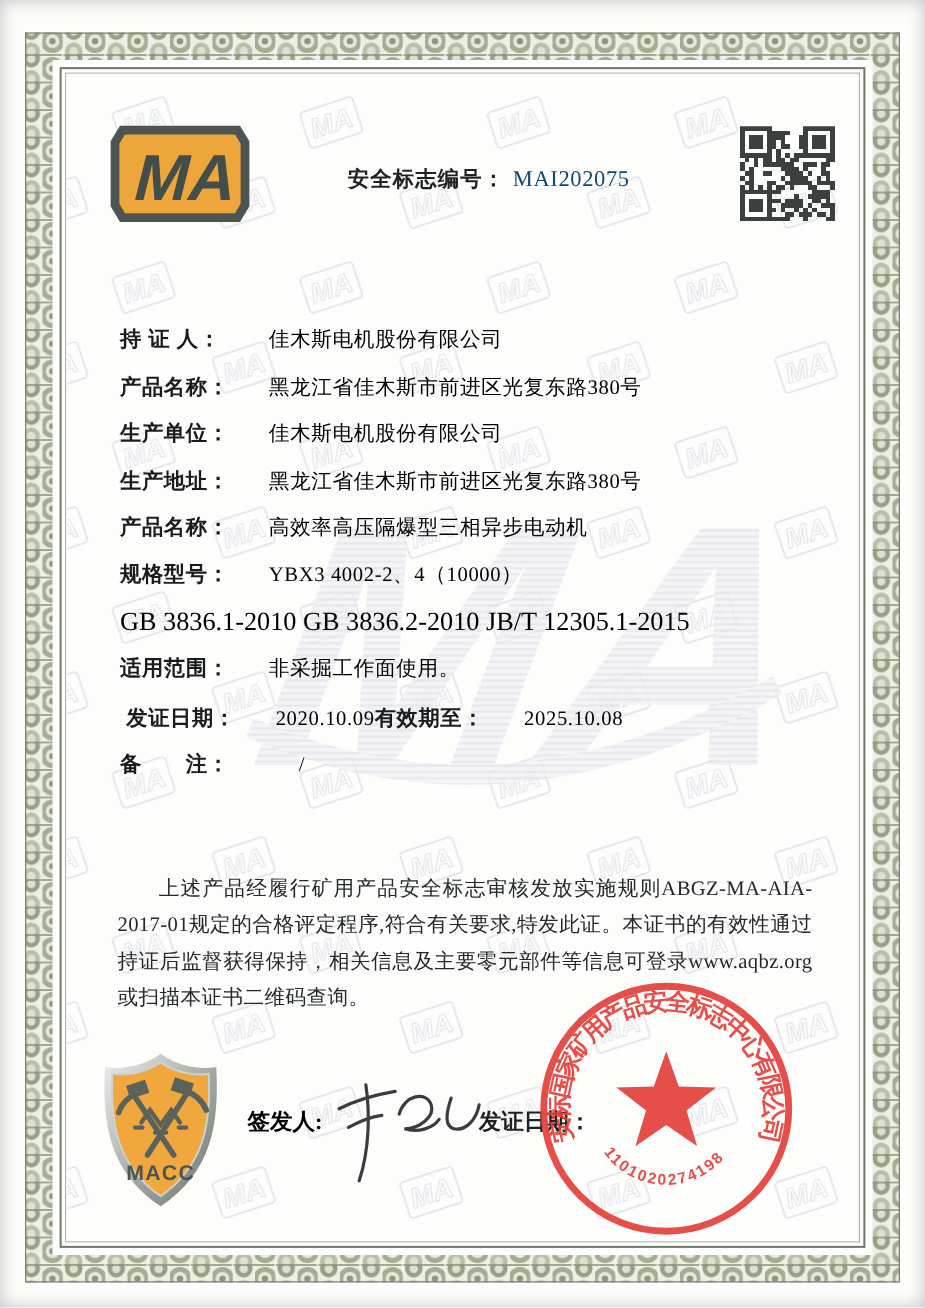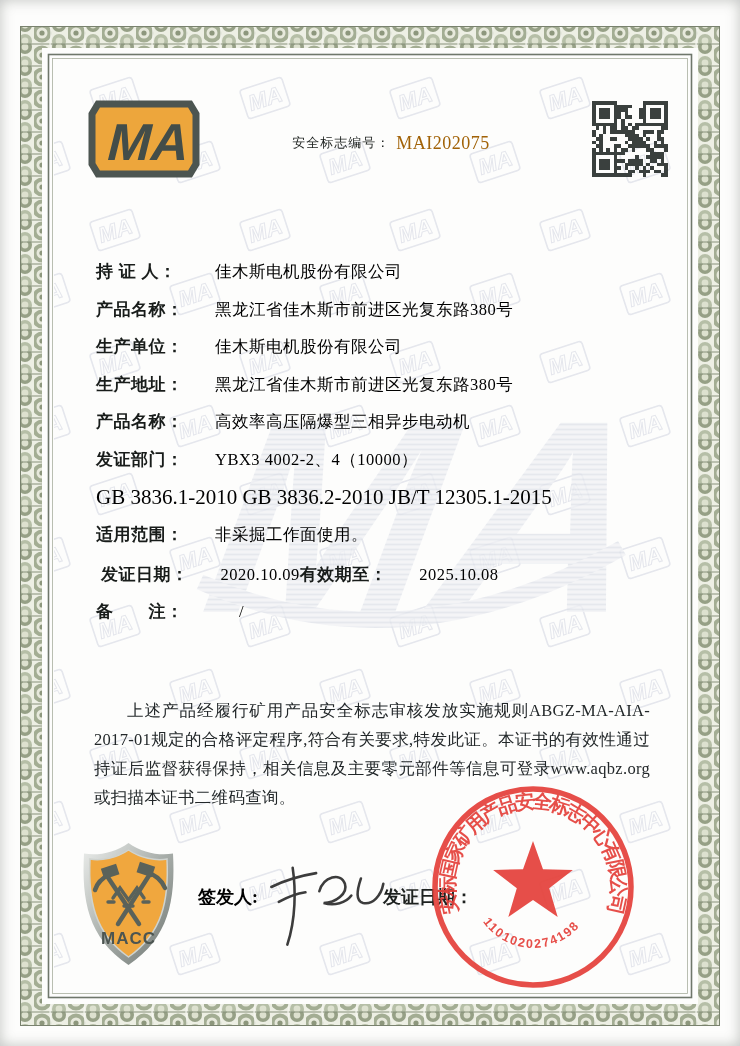--- a/index.html
+++ b/index.html
@@ -5,22 +5,22 @@
   html,body{margin:0;padding:0;background:#ffffff;}
   .page{
     position:relative;width:740px;height:1046px;background:#fdfdfc;overflow:hidden;
     font-family:"Liberation Serif",serif;color:#242927;
     box-shadow:inset 0 0 14px rgba(120,125,120,.45);
   }
   .abs{position:absolute;}
   
   .ma-logo{left:88px;top:98px;width:112px;height:82px;}
   .cert-no{left:226px;top:128px;width:330px;height:30px;display:flex;align-items:center;justify-content:center;white-space:nowrap;}
-  .cert-no .lab{font-family:"Liberation Sans",sans-serif;font-weight:normal;font-size:13px;color:#1d211f;letter-spacing:1px;text-align:center;}
-  .cert-no .val{font-size:18px;color:#a16207;margin-left:6px;letter-spacing:.5px;}
+  .cert-no .lab{font-family:"Liberation Sans",sans-serif;font-weight:bold;font-size:17px;color:#1d211f;letter-spacing:1px;text-align:center;}
+  .cert-no .val{font-size:18px;color:#0c4a6e;margin-left:6px;letter-spacing:.5px;}
   .qr{left:590px;top:101px;width:80px;height:76px;}
   .title{left:0;top:190px;width:740px;text-align:center;font-weight:bold;font-size:42px;
     letter-spacing:4px;color:#2c3431;font-family:"Liberation Serif",serif;}
   
   .fields{left:96px;top:260px;width:556px;}
   .frow{display:flex;align-items:baseline;margin-bottom:13.5px;line-height:24px;min-height:24px;}
   .flab{font-family:"Liberation Sans",sans-serif;font-weight:bold;font-size:17px;color:#181c1a;
     width:119px;flex:0 0 119px;white-space:nowrap;letter-spacing:.5px;}
   .frow.wide .flab{width:auto;flex:0 0 auto;margin-right:8px;}
   .fval{font-size:16.5px;color:#000000;letter-spacing:.5px;}
@@ -372,21 +372,21 @@
     </div>
     <div class="frow">
       <span class="flab">生产地址：</span>
       <span class="fval">黑龙江省佳木斯市前进区光复东路380号</span>
     </div>
     <div class="frow">
       <span class="flab">产品名称：</span>
       <span class="fval">高效率高压隔爆型三相异步电动机</span>
     </div>
     <div class="frow">
-      <span class="flab">发证部门：</span>
+      <span class="flab">规格型号：</span>
       <span class="fval">YBX3 4002-2、4（10000）</span>
     </div>
     <div class="frow wide">
       <span class="fval">GB 3836.1-2010 GB 3836.2-2010 JB/T 12305.1-2015</span>
     </div>
     <div class="frow">
       <span class="flab">适用范围：</span>
       <span class="fval">非采掘工作面使用。</span>
     </div>
   </div>

